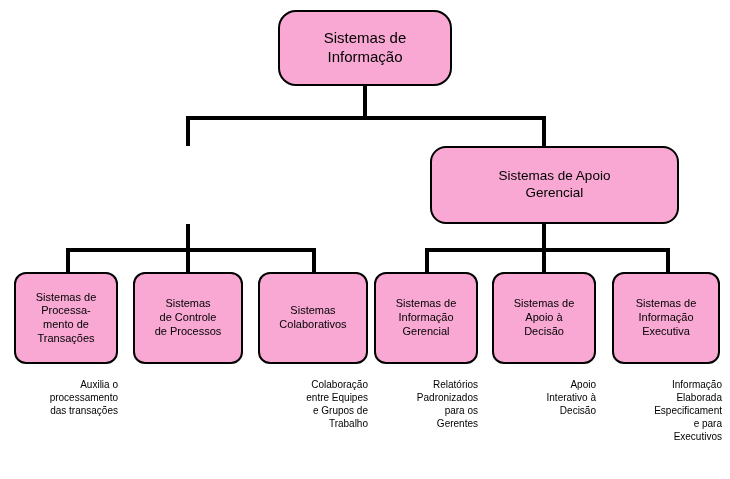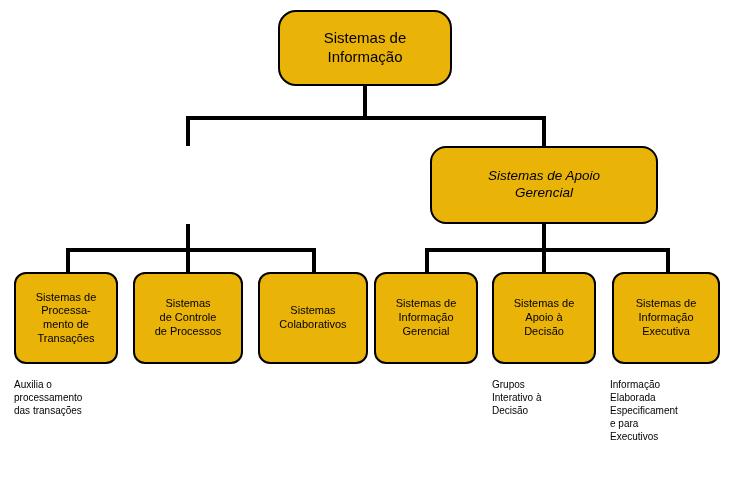--- a/index.html
+++ b/index.html
@@ -18,21 +18,21 @@
     position: relative;
     width: 730px;
     height: 479px;
     background: #ffffff;
   }
   .node {
     position: absolute;
     box-sizing: border-box;
     border: 2px solid #000000;
     border-radius: 14px;
-    background: #eab308;
+    background: #f9a8d4;
     display: flex;
     align-items: center;
     justify-content: center;
     text-align: center;
     line-height: 1.25;
     white-space: pre-line;
     z-index: 3;
   }
   .root {
     border-radius: 18px;
@@ -43,21 +43,21 @@
     font-size: 13.5px;
   }
   .level3 {
     border-radius: 12px;
     font-size: 11px;
     padding: 2px;
   }
   .caption {
     position: absolute;
     box-sizing: border-box;
-    text-align: left;
+    text-align: right;
     font-size: 10px;
     line-height: 1.3;
     white-space: pre-line;
     color: #000000;
     z-index: 2;
   }
   .line {
     position: absolute;
     background: #000000;
     z-index: 1;
@@ -83,21 +83,21 @@
 
   <div class="line vline" style="left:542px; top:224px; width:4px; height:26px;"></div>
   <div class="line hline" style="left:425px; top:248px; width:245px; height:4px;"></div>
   <div class="line vline" style="left:425px; top:248px; width:4px; height:24px;"></div>
   <div class="line vline" style="left:542px; top:248px; width:4px; height:24px;"></div>
   <div class="line vline" style="left:666px; top:248px; width:4px; height:24px;"></div>
 
   <div class="node root" style="left:278px; top:10px; width:174px; height:76px;">Sistemas de
 Informação</div>
 
-  <div class="node level2" style="left:430px; top:146px; width:228px; height:78px;font-style:italic;">Sistemas de Apoio
+  <div class="node level2" style="left:430px; top:146px; width:249px; height:78px;">Sistemas de Apoio
 Gerencial</div>
 
   <div class="node level3" style="left:14px; top:272px; width:104px; height:92px;">Sistemas de
 Processa-
 mento de
 Transações</div>
   <div class="node level3" style="left:133px; top:272px; width:110px; height:92px;">Sistemas
 de Controle
 de Processos</div>
   <div class="node level3" style="left:258px; top:272px; width:110px; height:92px;">Sistemas
@@ -109,21 +109,29 @@
   <div class="node level3" style="left:492px; top:272px; width:104px; height:92px;">Sistemas de
 Apoio à
 Decisão</div>
   <div class="node level3" style="left:612px; top:272px; width:108px; height:92px;">Sistemas de
 Informação
 Executiva</div>
 
   <div class="caption" style="left:14px; top:378px; width:104px;">Auxilia o
 processamento
 das transações</div>
-  <div class="caption" style="left:492px; top:378px; width:104px;">Grupos
+  <div class="caption" style="left:258px; top:378px; width:110px;">Colaboração
+entre Equipes
+e Grupos de
+Trabalho</div>
+  <div class="caption" style="left:374px; top:378px; width:104px;">Relatórios
+Padronizados
+para os
+Gerentes</div>
+  <div class="caption" style="left:492px; top:378px; width:104px;">Apoio
 Interativo à
 Decisão</div>
   <div class="caption" style="left:610px; top:378px; width:112px;">Informação
 Elaborada
 Especificament
 e para
 Executivos</div>
 
 </div>
 

